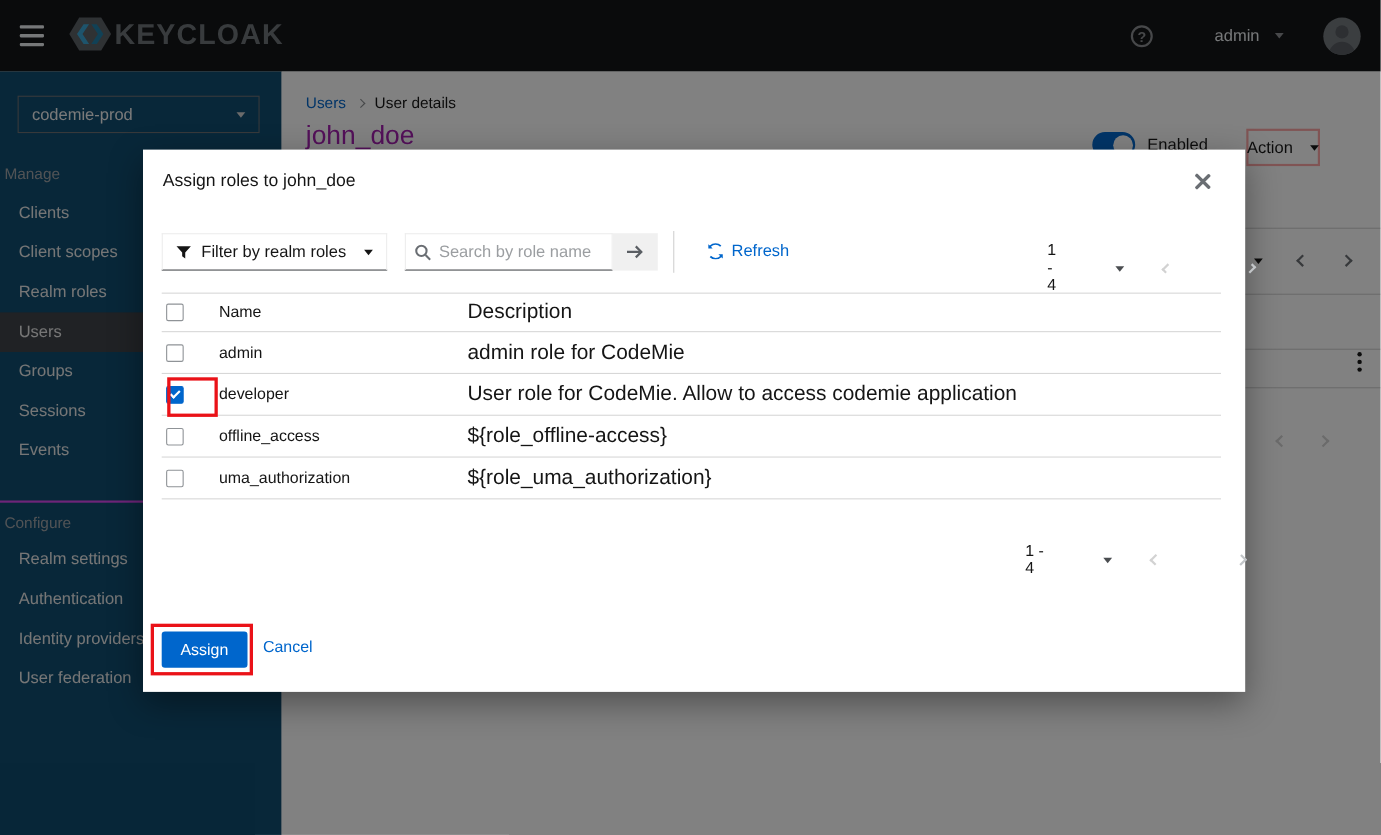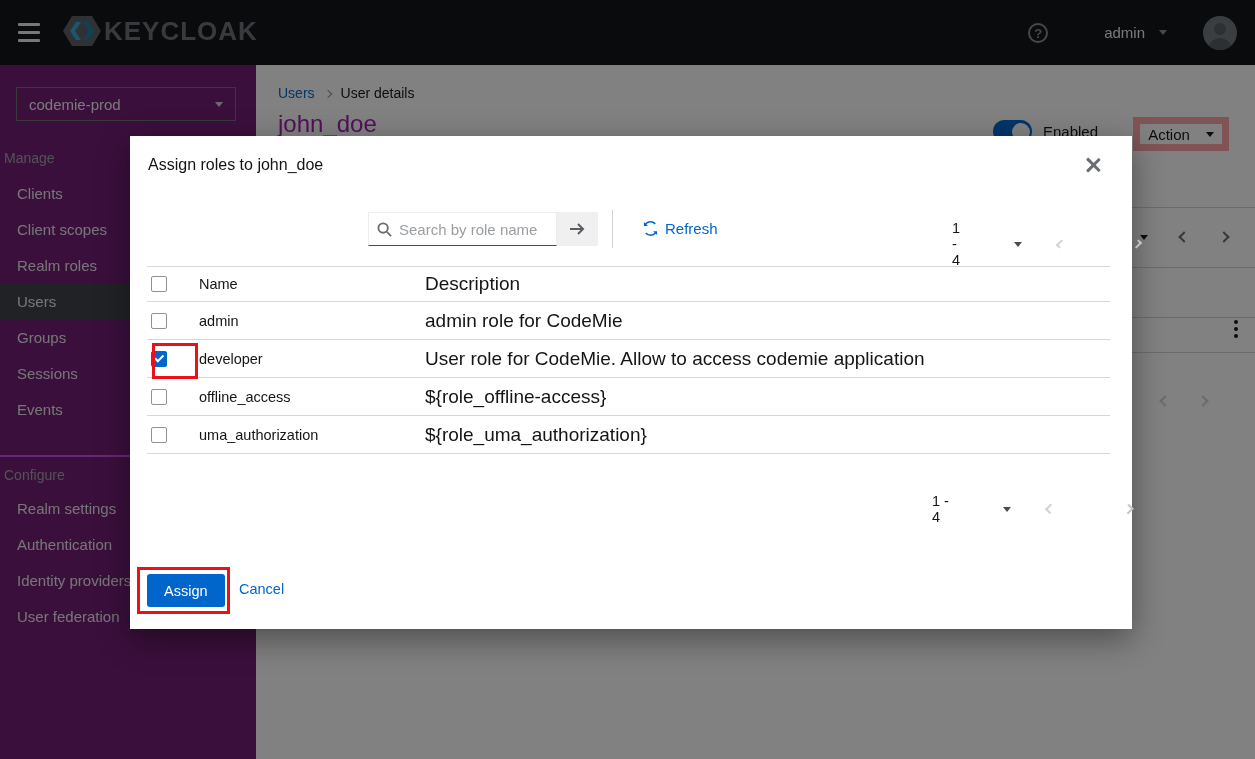--- a/index.html
+++ b/index.html
@@ -21,41 +21,41 @@
 
   .caret { display:inline-block; width:0; height:0; border-left:4.5px solid transparent;
     border-right:4.5px solid transparent; border-top:5.5px solid currentColor; }
   .chev { display:inline-block; width:8px; height:8px; border-top:2px solid currentColor;
     border-right:2px solid currentColor; }
   .chev.right { transform:rotate(45deg); }
   .chev.left  { transform:rotate(-135deg); }
   .chev.small { width:6px; height:6px; border-width:1.8px; }
 
   
-  .sidebar { position:absolute; left:0; top:65px; width:256px; height:694px; background:#701a75; z-index:1; }
+  .sidebar { position:absolute; left:0; top:65px; width:256px; height:694px; background:#0c4a6e; z-index:1; }
   .realm-select { position:absolute; left:16px; top:22px; width:220px; height:34px; border:1px solid #6a6e73;
     display:flex; align-items:center; justify-content:space-between; padding:0 12px; color:#f0f0f0;
     font-size:15px; cursor:pointer; }
   .nav { position:absolute; left:0; top:75px; width:256px; }
   .nav-section-label { height:36px; line-height:36px; padding-left:4px; color:#9fa3a7; font-size:14px; }
   .nav-section-label.configure { border-top:2px solid #d946ef; margin-top:27px; }
   .nav-item { height:36px; line-height:36px; padding-left:17px; color:#e8e8e8; font-size:15px;
     cursor:pointer; white-space:nowrap; overflow:hidden; }
   .nav-item.selected { background:#3c4046; }
 
   
   .content { position:absolute; left:256px; top:65px; width:999px; height:694px; background:#fff; z-index:1; }
   .breadcrumb { position:absolute; left:22px; top:20px; display:flex; align-items:center; gap:10px; font-size:14px; }
   .breadcrumb a { color:#0066cc; text-decoration:none; }
   .breadcrumb .sep { color:#8a8d90; margin-top:1px; }
   .page-title { position:absolute; left:22px; top:45px; font-size:24px; font-weight:normal; color:#a21caf; }
   .toggle { position:absolute; left:737px; top:55px; width:39px; height:23px; border-radius:12px; background:#0066cc; }
   .toggle .knob { position:absolute; right:2.5px; top:2.5px; width:18px; height:18px; border-radius:50%; background:#fff; }
   .toggle-label { position:absolute; left:787px; top:58px; font-size:15px; }
-  .action-btn { position:absolute; left:877px; top:52px; width:96px; height:34px; border:7px solid #fca5a5;
+  .action-btn { position:absolute; left:877px; top:52px; width:67px; height:34px; border:2px solid #fca5a5;
     background:#fff; display:flex; align-items:center; justify-content:center; gap:16px; font-size:15px; cursor:pointer; }
   .frag-line { position:absolute; left:0; width:999px; height:1px; background:#d2d2d2; }
   .frag-toolbar-icons { position:absolute; left:884px; top:168px; display:flex; align-items:center; gap:32px; color:#151515; }
   .frag-toolbar-icons .chev { color:#6a6e73; }
   .kebab { position:absolute; left:978px; top:255px; width:4px; }
   .kebab i { display:block; width:4px; height:4px; border-radius:50%; background:#151515; margin-bottom:3px; }
   .frag-pager { position:absolute; left:905px; top:332px; display:flex; gap:30px; color:#d2d2d2; }
 
   
   .backdrop { position:absolute; left:0; top:0; width:1255px; height:759px; background:rgba(3,3,3,0.5); z-index:10; }
@@ -208,20 +208,27 @@
 
 <div class="backdrop"></div>
 
 <div class="modal">
   <div class="modal-title">Assign roles to john_doe</div>
   <div class="modal-close">
       <i></i>
       <i></i>
     </div>
 
+  <div class="filter-select">
+    <svg width="14" height="13" viewBox="0 0 15 13">
+      <path d="M0.5 0.5 h14 l-5.5 6 v6 l-3 -2.2 v-3.8 z" fill="#151515"></path>
+    </svg>
+    <span>Filter by realm roles</span>
+    <span class="caret"></span>
+  </div>
 
   <div class="search-group">
     <div class="search-box">
       <svg width="15" height="15" viewBox="0 0 16 16">
         <circle cx="6.5" cy="6.5" r="5" fill="none" stroke="#6a6e73" stroke-width="2"></circle>
         <line x1="10.5" y1="10.5" x2="15" y2="15" stroke="#6a6e73" stroke-width="2"></line>
       </svg>
       <input type="text" placeholder="Search by role name" style="">
     </div>
     <button class="search-arrow-btn">

